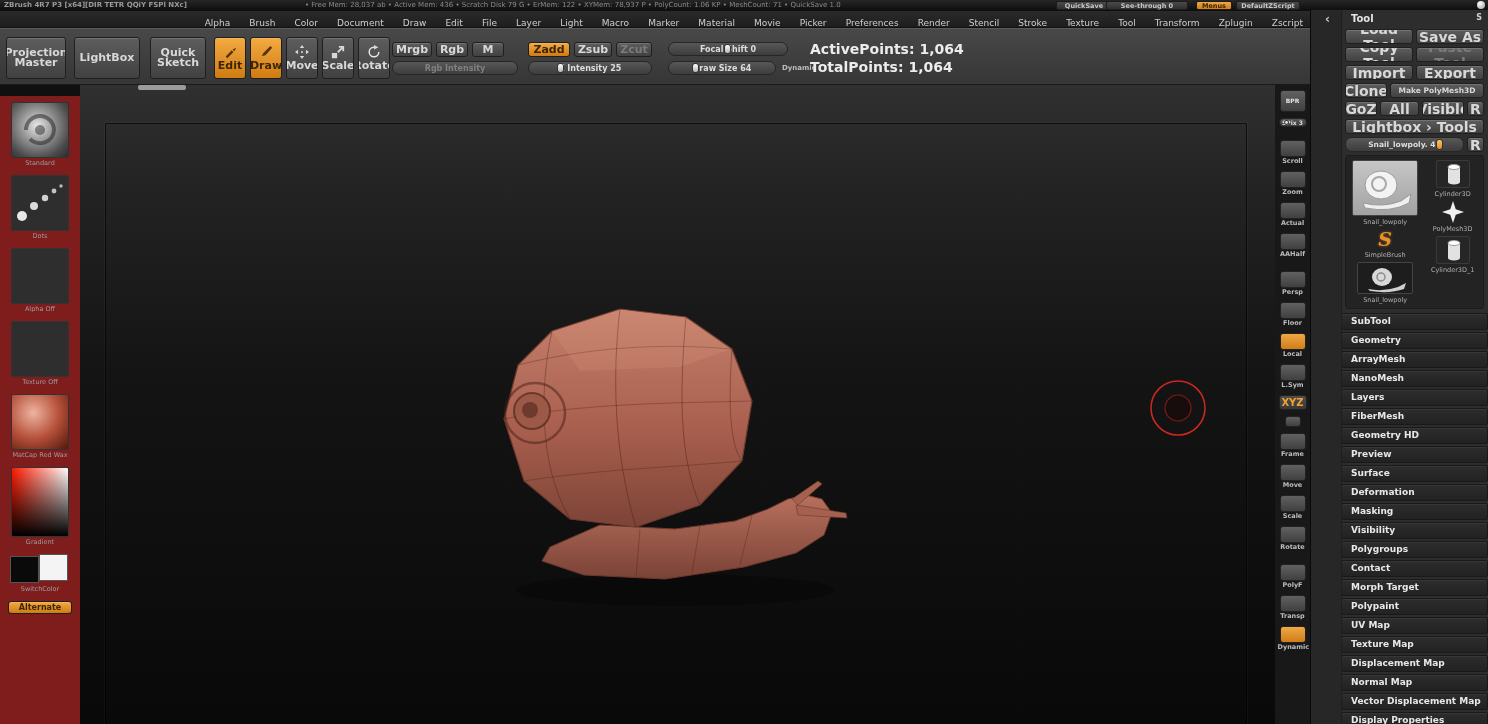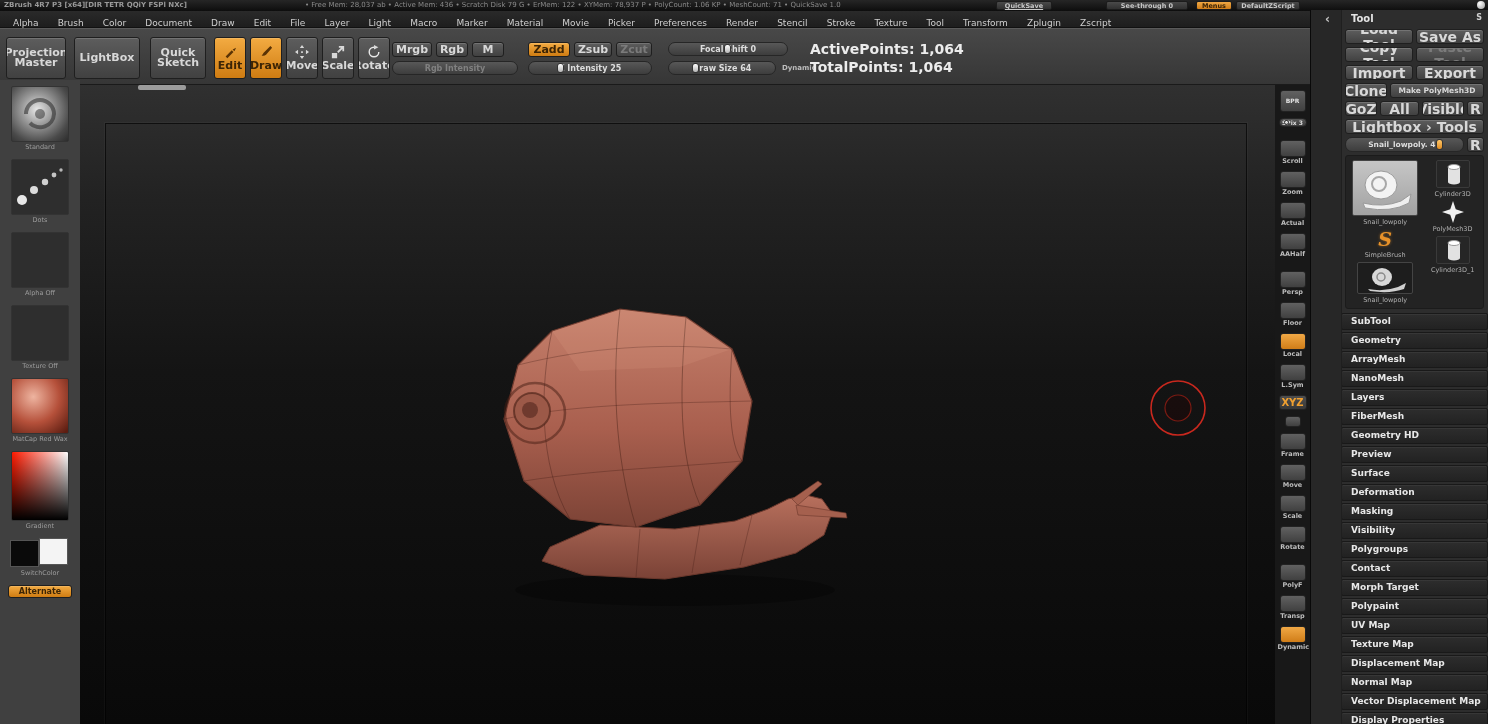--- a/index.html
+++ b/index.html
@@ -15,21 +15,21 @@
   .tb-btn { position:absolute; top:1px; height:9px; line-height:8px; font-size:6.5px; font-weight:bold;
     color:#c9c9c9; background:linear-gradient(#4a4a4a,#303030); border:1px solid #1c1c1c; border-radius:2px;
     text-align:center; }
   .tb-btn.orange { background:linear-gradient(#f0a845,#d07d18); color:#3a2305; }
   .tb-win { position:absolute; right:3px; top:1px; width:8px; height:8px; border-radius:50%;
     background:radial-gradient(circle at 35% 30%, #ffffff, #9a9a9a); }
 
   
   .menubar { position:absolute; left:0; top:11px; width:1310px; height:17px;
     background:linear-gradient(#2a2a2a,#1e1e1e); border-bottom:1px solid #111; }
-  .menu-items { padding-left:6px; }
+  .menu-items { padding-left:6px;text-align:right; }
   .menu-item { display:inline-block; padding:0 7px; color:#cfcfcf; font-size:9px; line-height:16px; }
 
   
   .shelf { position:absolute; left:0; top:28px; width:1310px; height:57px;
     background:linear-gradient(#484848,#363636); border-top:1px solid #5a5a5a; border-bottom:1px solid #1a1a1a; }
   .btn { background:linear-gradient(#5d5d5d,#414141); border:1px solid #1f1f1f; border-radius:3px;
     color:#d8d8d8; font-size:11px; font-weight:bold; display:flex; align-items:center; justify-content:center;
     text-align:center; box-shadow:inset 0 1px 0 rgba(255,255,255,.14); overflow:hidden; }
   .btn.orange { background:linear-gradient(#f3ab42,#cf7c12); color:#3d2505; }
   .btn.dim { color:#7b7b7b; }
@@ -41,21 +41,21 @@
     justify-content:center; height:14px; }
   .slider.dim { color:#808080; }
   .handle { position:absolute; top:1px; bottom:1px; width:7px; border-radius:3px;
     background:linear-gradient(#ffffff,#b5b5b5); border:1px solid #333; }
   .handle.orange { background:linear-gradient(#ffc76a,#e08b20); }
   .small-btn { position:absolute; height:15px; }
   .points { position:absolute; left:810px; color:#ececec; font-size:14px; font-weight:bold; }
   .dynamic-lbl { position:absolute; left:782px; top:35px; color:#bdbdbd; font-size:7px; font-weight:bold; }
 
   
-  .tray { position:absolute; left:0; top:80px; width:80px; bottom:0; background:#404040; overflow:hidden; }
+  .tray { position:absolute; left:0; top:96px; width:80px; bottom:0; background:#7f1d1d; overflow:hidden; }
   .tray-item { width:64px; margin:6px auto 8px; text-align:center; }
   .thumb { width:58px; height:56px; margin:0 auto; border:1px solid #333; border-radius:2px;
     background:#2e2e2e; position:relative; overflow:hidden; }
   .tray-label { display:block; font-size:6.5px; color:#9c9c9c; margin-top:2px; line-height:7px; }
   .thumb.standard { background:radial-gradient(circle at 45% 42%, #e8e8e8, #9a9a9a 35%, #4a4a4a 75%, #2c2c2c); }
   .thumb.matcap { background:radial-gradient(circle at 38% 33%, #eeb4a0, #b5503a 52%, #5c1d11 95%); }
   .thumb.gradient { height:70px;
     background:linear-gradient(to bottom, rgba(0,0,0,0) 0%, #000 100%), linear-gradient(to right, #ff1a00 0%, #ffffff 100%); }
   .switch-wrap { width:60px; height:30px; margin:0 auto; position:relative; }
   .swatch { position:absolute; border:1px solid #555; }
@@ -119,21 +119,21 @@
   .icon-stroke { stroke:#e8e8e8; fill:none; stroke-width:1.6; }
 </style>
 </head>
 <body>
 
 <div class="app">
 
   <div class="titlebar">
     <span class="tb-title">ZBrush 4R7 P3 [x64][DIR TETR QQiY FSPl NXc]</span>
     <span class="tb-stats">• Free Mem: 28,037 ab   • Active Mem: 436   • Scratch Disk 79 G   • ErMem: 122   • XYMem: 78,937 P   • PolyCount: 1.06 KP   • MeshCount: 71   • QuickSave 1.0</span>
-    <span class="tb-btn" style="left:996px;width:56px;text-decoration:underline;">QuickSave</span>
+    <span class="tb-btn" style="left:1056px;width:56px;">QuickSave</span>
     <span class="tb-btn" style="left:1106px;width:82px;">See-through 0</span>
     <span class="tb-btn orange" style="left:1196px;width:36px;">Menus</span>
     <span class="tb-btn" style="left:1236px;width:64px;">DefaultZScript</span>
     <span class="tb-win"></span>
   </div>
 
   <div class="menubar">
     <div class="menu-items">
       
     

